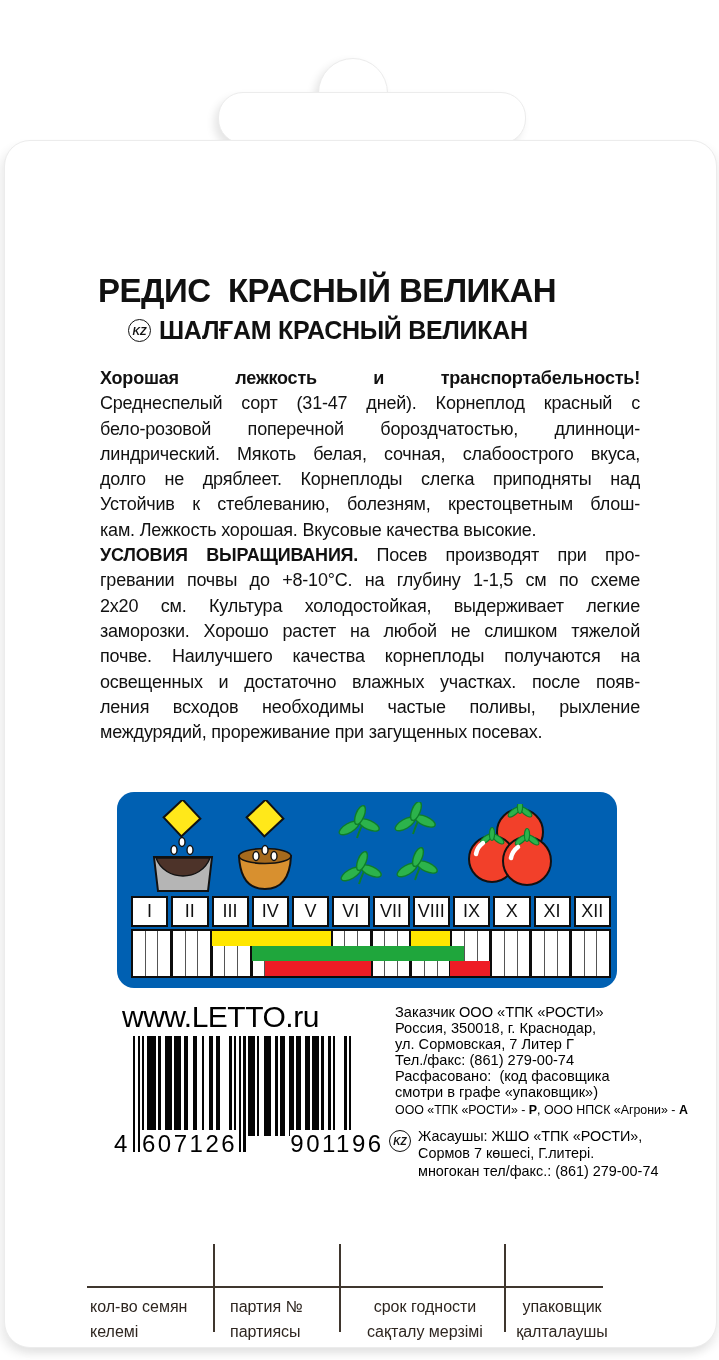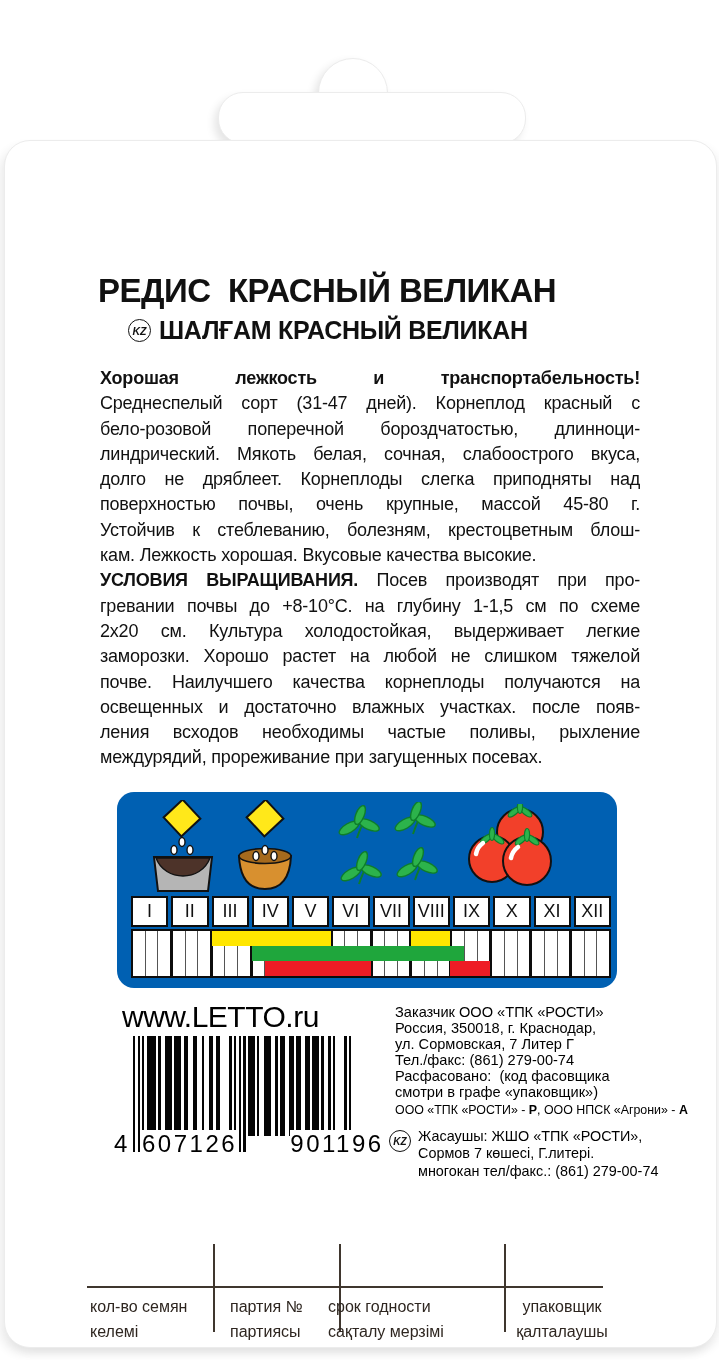--- a/index.html
+++ b/index.html
@@ -71,21 +71,21 @@
   .sup-kz { position:absolute; left:369px; top:1128px; width:285px; display:flex; gap:7px; align-items:flex-start; }
   .kline { font-size:14.4px; line-height:17.4px; white-space:pre; color:#000; }
 
   
   .hline { position:absolute; left:87px; top:1286px; width:516px; height:2px; background:#3f362e; }
   .vline { position:absolute; top:1244px; width:2px; height:88px; background:#3f362e; }
   .v1 { left:213px; } .v2 { left:339px; } .v3 { left:504px; }
   .fcol { position:absolute; top:1294px; font-size:16px; line-height:25px; color:#2e2620; }
   .c1 { left:90px;  width:120px; text-align:left; }
   .c2 { left:230px; width:140px; text-align:left; }
-  .c3 { left:328px; width:138px; }
+  .c3 { left:356px; width:138px; text-align:center; }
   .c4 { left:491px; width:142px; text-align:center; }
 </style>
 </head>
 <body>
 
 <div class="page">
 
   <div class="hang-circle"></div>
   <div class="hang-pill"></div>
   <div class="packet"></div>
@@ -96,21 +96,20 @@
     <span class="kz-badge">KZ</span>
     <span class="subtitle-text">ШАЛҒАМ КРАСНЫЙ ВЕЛИКАН</span>
   </div>
 
   <div class="desc">
       <div class="tline"><span class="b">Хорошая лежкость и транспортабельность!</span></div>
       <div class="tline"><span>Среднеспелый сорт (31-47 дней). Корнеплод красный с</span></div>
       <div class="tline"><span>бело-розовой поперечной бороздчатостью, длинноци-</span></div>
       <div class="tline"><span>линдрический. Мякоть белая, сочная, слабоострого вкуса,</span></div>
       <div class="tline"><span>долго не дряблеет. Корнеплоды слегка приподняты над</span></div>
-      <div class="tline"><span>поверхностью почвы, очень крупные, массой 45-80 г.</span></div>
       <div class="tline"><span>Устойчив к стеблеванию, болезням, крестоцветным блош-</span></div>
       <div class="tline tlast"><span>кам. Лежкость хорошая. Вкусовые качества высокие.</span></div>
       <div class="tline"><span class="b">УСЛОВИЯ ВЫРАЩИВАНИЯ.</span><span> Посев производят при про-</span></div>
       <div class="tline"><span>гревании почвы до +8-10°С. на глубину 1-1,5 см по схеме</span></div>
       <div class="tline"><span>2х20 см. Культура холодостойкая, выдерживает легкие</span></div>
       <div class="tline"><span>заморозки. Хорошо растет на любой не слишком тяжелой</span></div>
       <div class="tline"><span>почве. Наилучшего качества корнеплоды получаются на</span></div>
       <div class="tline"><span>освещенных и достаточно влажных участках. после появ-</span></div>
       <div class="tline"><span>ления всходов необходимы частые поливы, рыхление</span></div>
       <div class="tline tlast"><span>междурядий, прореживание при загущенных посевах.</span></div>

